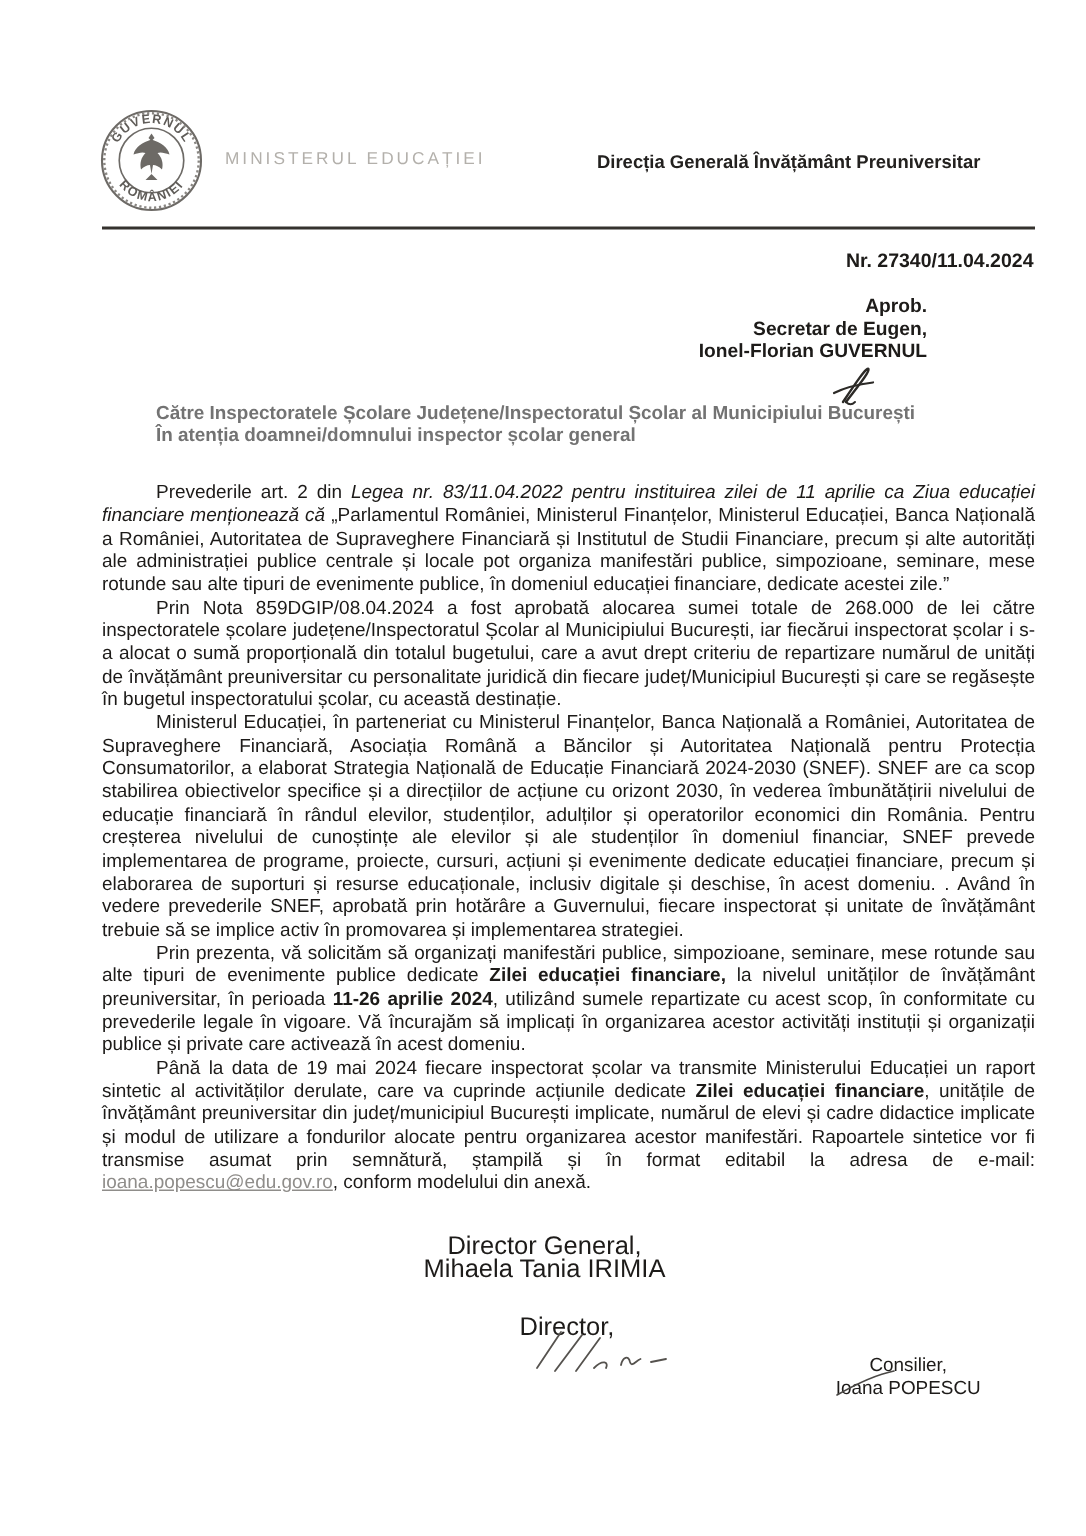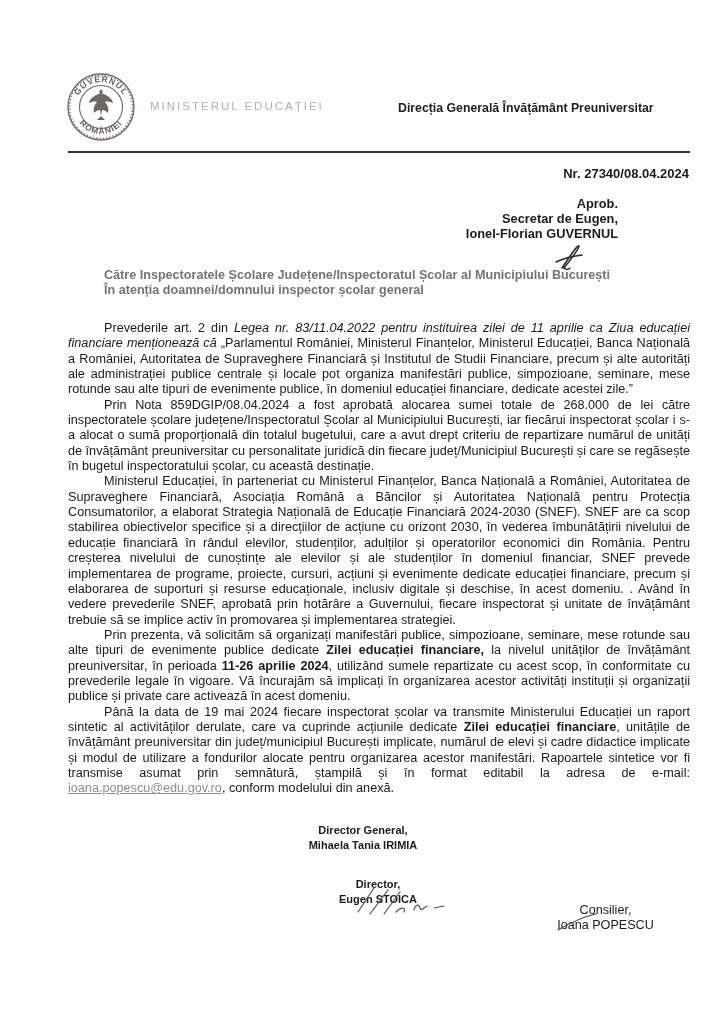--- a/index.html
+++ b/index.html
@@ -49,22 +49,22 @@
     font-size:12.65px;line-height:15.35px;text-align:justify;color:#1c1a18;
   }
   .letter-body p{margin:0;text-indent:36px;}
   .seg-normal{font-style:normal;font-weight:normal;}
   .seg-italic{font-style:italic;}
   .seg-bold{font-weight:bold;}
   .seg-link{
     color:#8f8d8a;text-decoration:underline;cursor:pointer;
   }
   
-  .sig-block{position:absolute;text-align:center;font-weight:bold;
-    font-size:11px;line-height:15.2px;color:#1d1b19;}
+  .sig-block{position:absolute;text-align:center;font-weight:normal;
+    font-size:17px;line-height:15.2px;color:#1d1b19;}
   .sig-dg{left:228px;top:823px;width:270px;}
   .sig-dir{left:278px;top:877px;width:200px;}
   .sig-cons{left:523px;top:903px;width:165px;font-weight:normal;font-size:12.6px;}
   .sig-stoica{position:absolute;left:330px;top:882px;width:130px;height:45px;}
   .sig-popescu{position:absolute;left:552px;top:912px;width:60px;height:22px;}
 </style>
 </head>
 <body>
 
 <div class="page">
@@ -89,21 +89,21 @@
         <path d="M35 17 l2 3 -2 2 -2 -2 z"></path>
         <path d="M35 21 c-6 2 -11 5 -12 10 c3 -1 6 -2 8 -1 c-3 3 -4 7 -3 11 c2 -2 4 -3 6 -3 l1 6 -4 4 h8 l-4 -4 1 -6 c2 0 4 1 6 3 c1 -4 0 -8 -3 -11 c2 -1 5 0 8 1 c-1 -5 -6 -8 -12 -10 z"></path>
       </g>
     </svg>
   </div>
 
   <div class="ministry-name">MINISTERUL EDUCAȚIEI</div>
   <div class="division-title">Direcția Generală Învățământ Preuniversitar</div>
   <div class="header-rule"></div>
 
-  <div class="ref-number">Nr. 27340/08.04.2024</div>
+  <div class="ref-number">Nr. 27340/11.04.2024</div>
 
   <div class="approval">
     <div>Aprob.</div>
     <div>Secretar de Eugen,</div>
     <div>Ionel-Florian GUVERNUL</div>
   </div>
 
   <div class="sig-lixandru">
     <svg viewBox="0 0 50 36" width="50" height="36">
       <path d="M14 30 C22 18 30 6 31 8 C32 10 22 22 16 30" fill="none" stroke="#2c2a27" stroke-width="1.6" stroke-linecap="round"></path>
@@ -125,21 +125,20 @@
       <p><span class="seg-normal">Până la data de 19 mai 2024 fiecare inspectorat școlar va transmite Ministerului Educației un raport sintetic al activităților derulate, care va cuprinde acțiunile dedicate </span><span class="seg-bold">Zilei educației financiare</span><span class="seg-normal">, unitățile de învățământ preuniversitar din județ/municipiul București implicate, numărul de elevi și cadre didactice implicate și modul de utilizare a fondurilor alocate pentru organizarea acestor manifestări. Rapoartele sintetice vor fi transmise asumat prin semnătură, ștampilă și în format editabil la adresa de e-mail: </span><span class="seg-link">ioana.popescu@edu.gov.ro</span><span class="seg-normal">, conform modelului din anexă.</span></p>
     </div>
 
   <div class="sig-block sig-dg">
     <div>Director General,</div>
     <div>Mihaela Tania IRIMIA</div>
   </div>
 
   <div class="sig-block sig-dir">
     <div>Director,</div>
-    <div>Eugen STOICA</div>
   </div>
 
   <div class="sig-stoica">
     <svg viewBox="0 0 130 45" width="130" height="45">
       <g fill="none" stroke="#55524e" stroke-width="1.2" stroke-linecap="round">
         <path d="M28 30 L44 6"></path>
         <path d="M40 32 L58 8"></path>
         <path d="M54 32 L70 10"></path>
         <path d="M66 30 C72 24 76 26 74 30"></path>
         <path d="M84 28 c1 -5 5 -7 6 -2 c1 4 4 -1 7 -2"></path>

